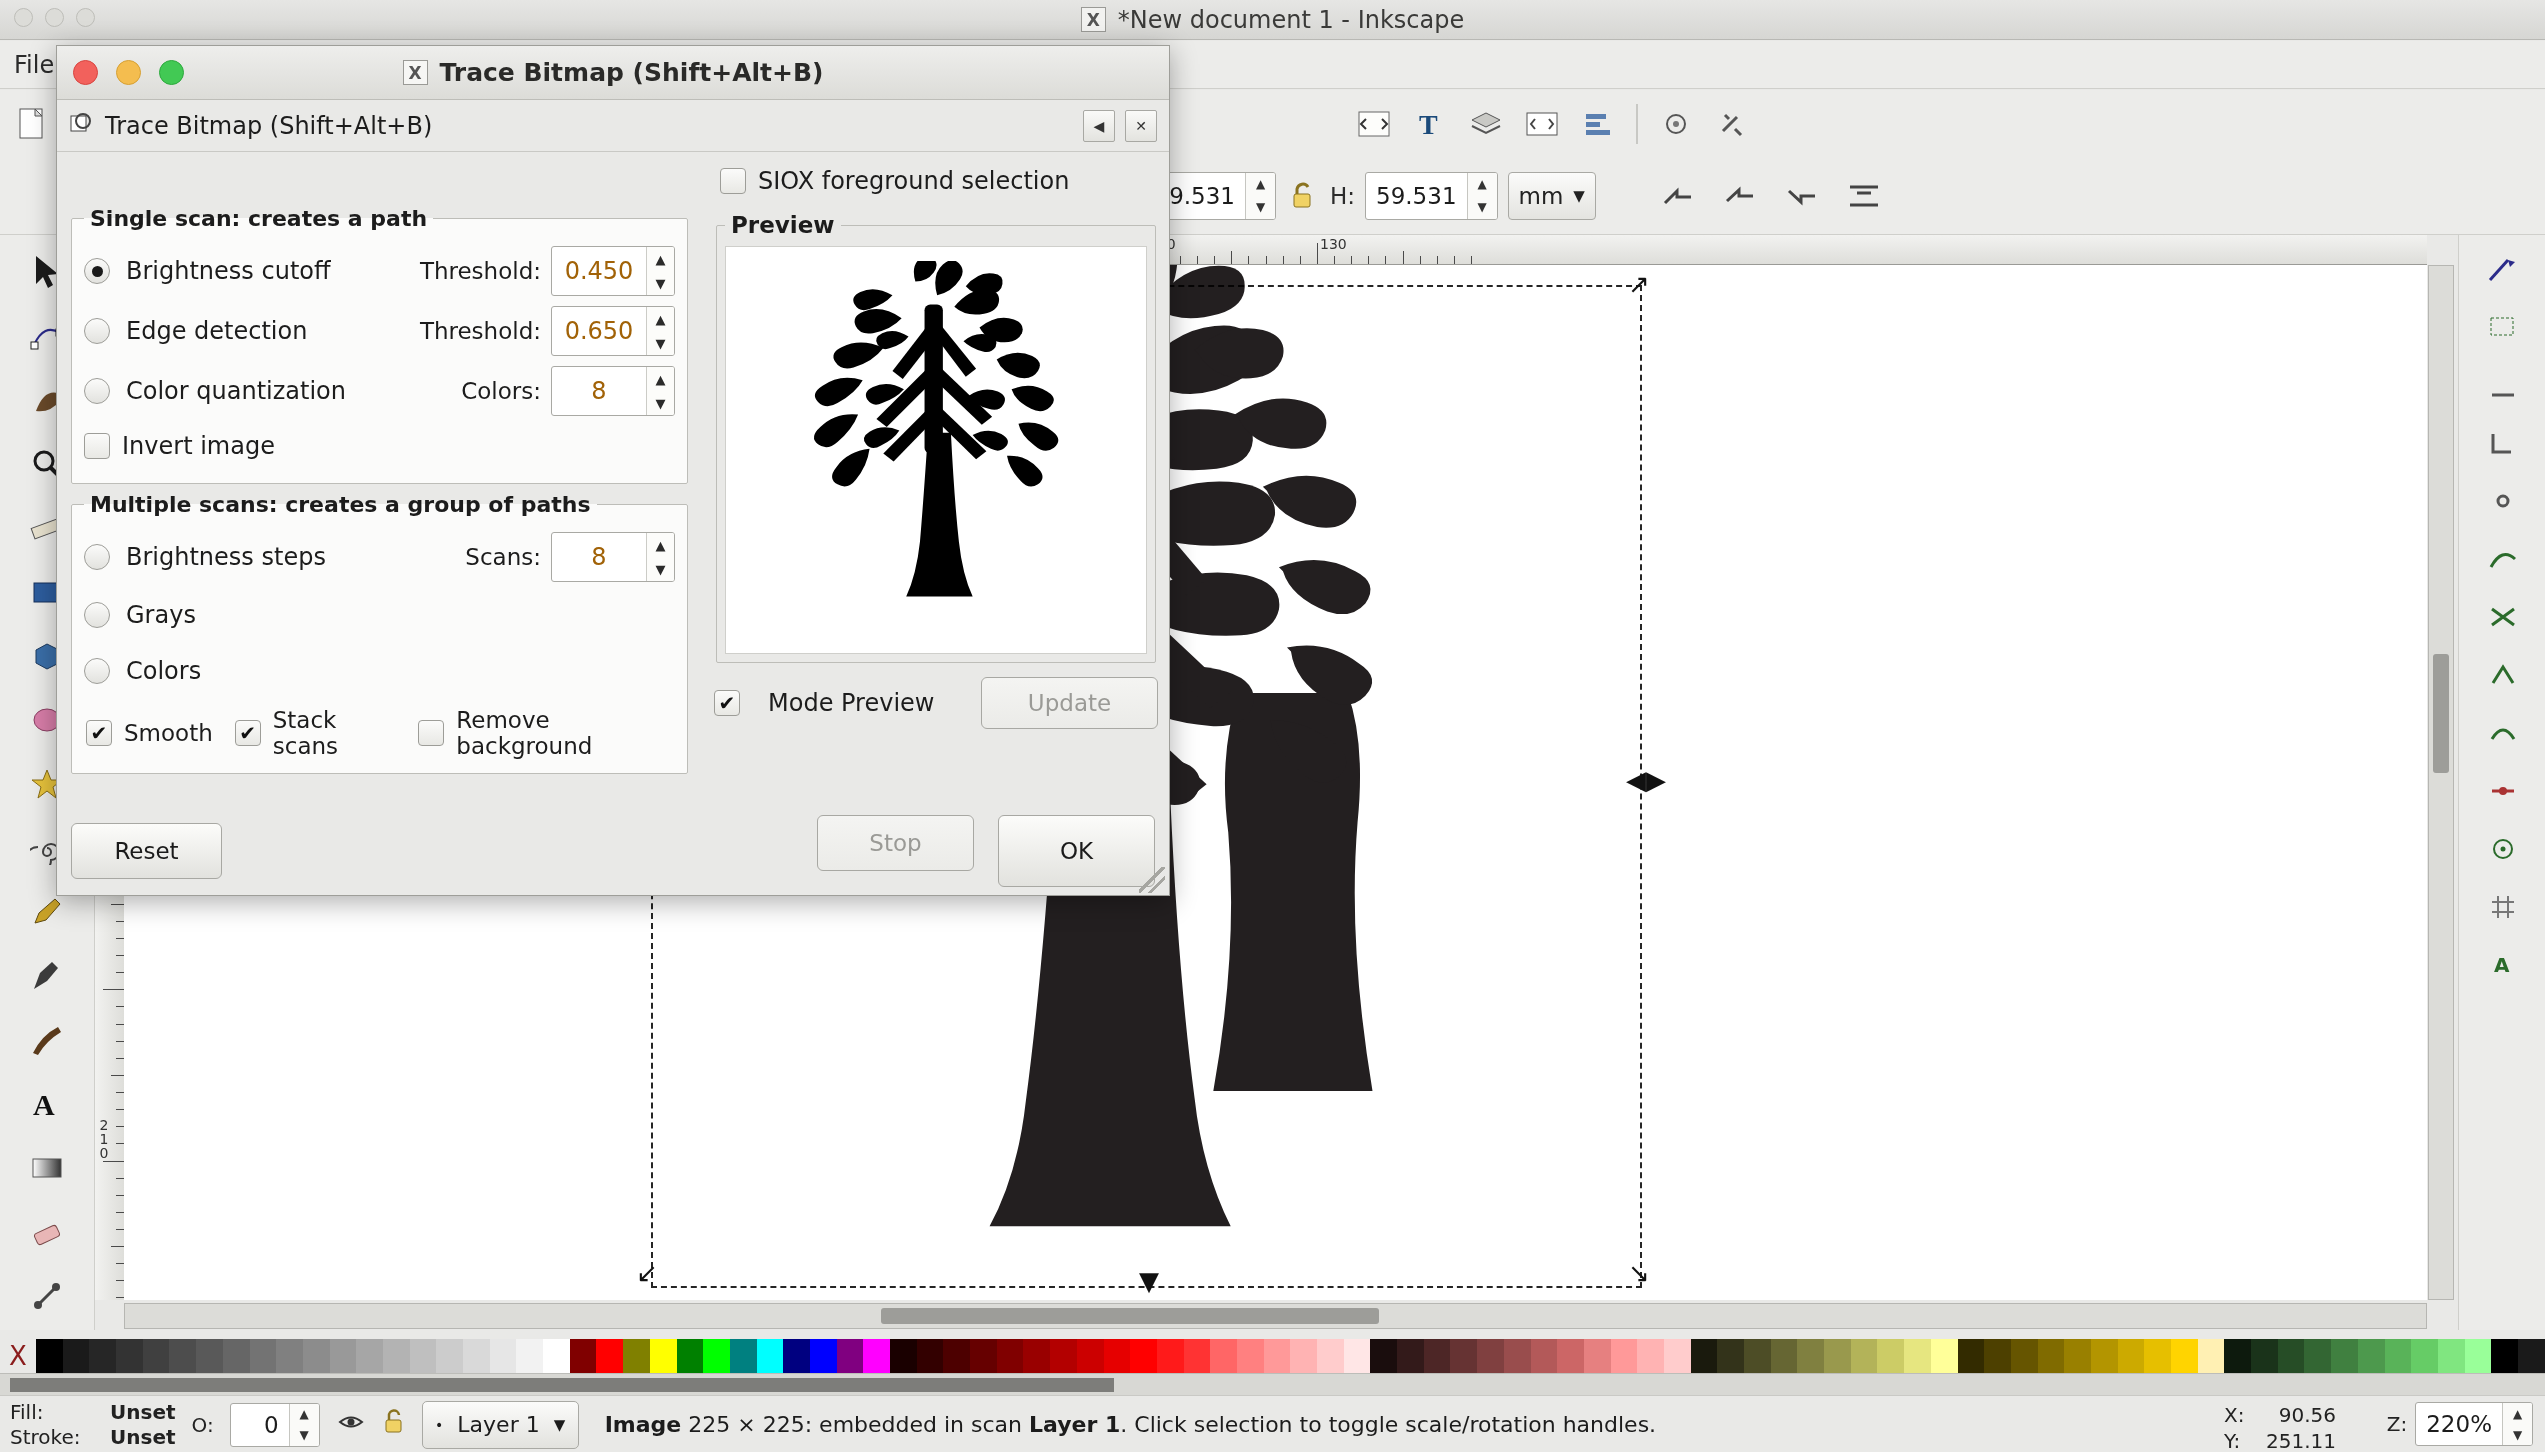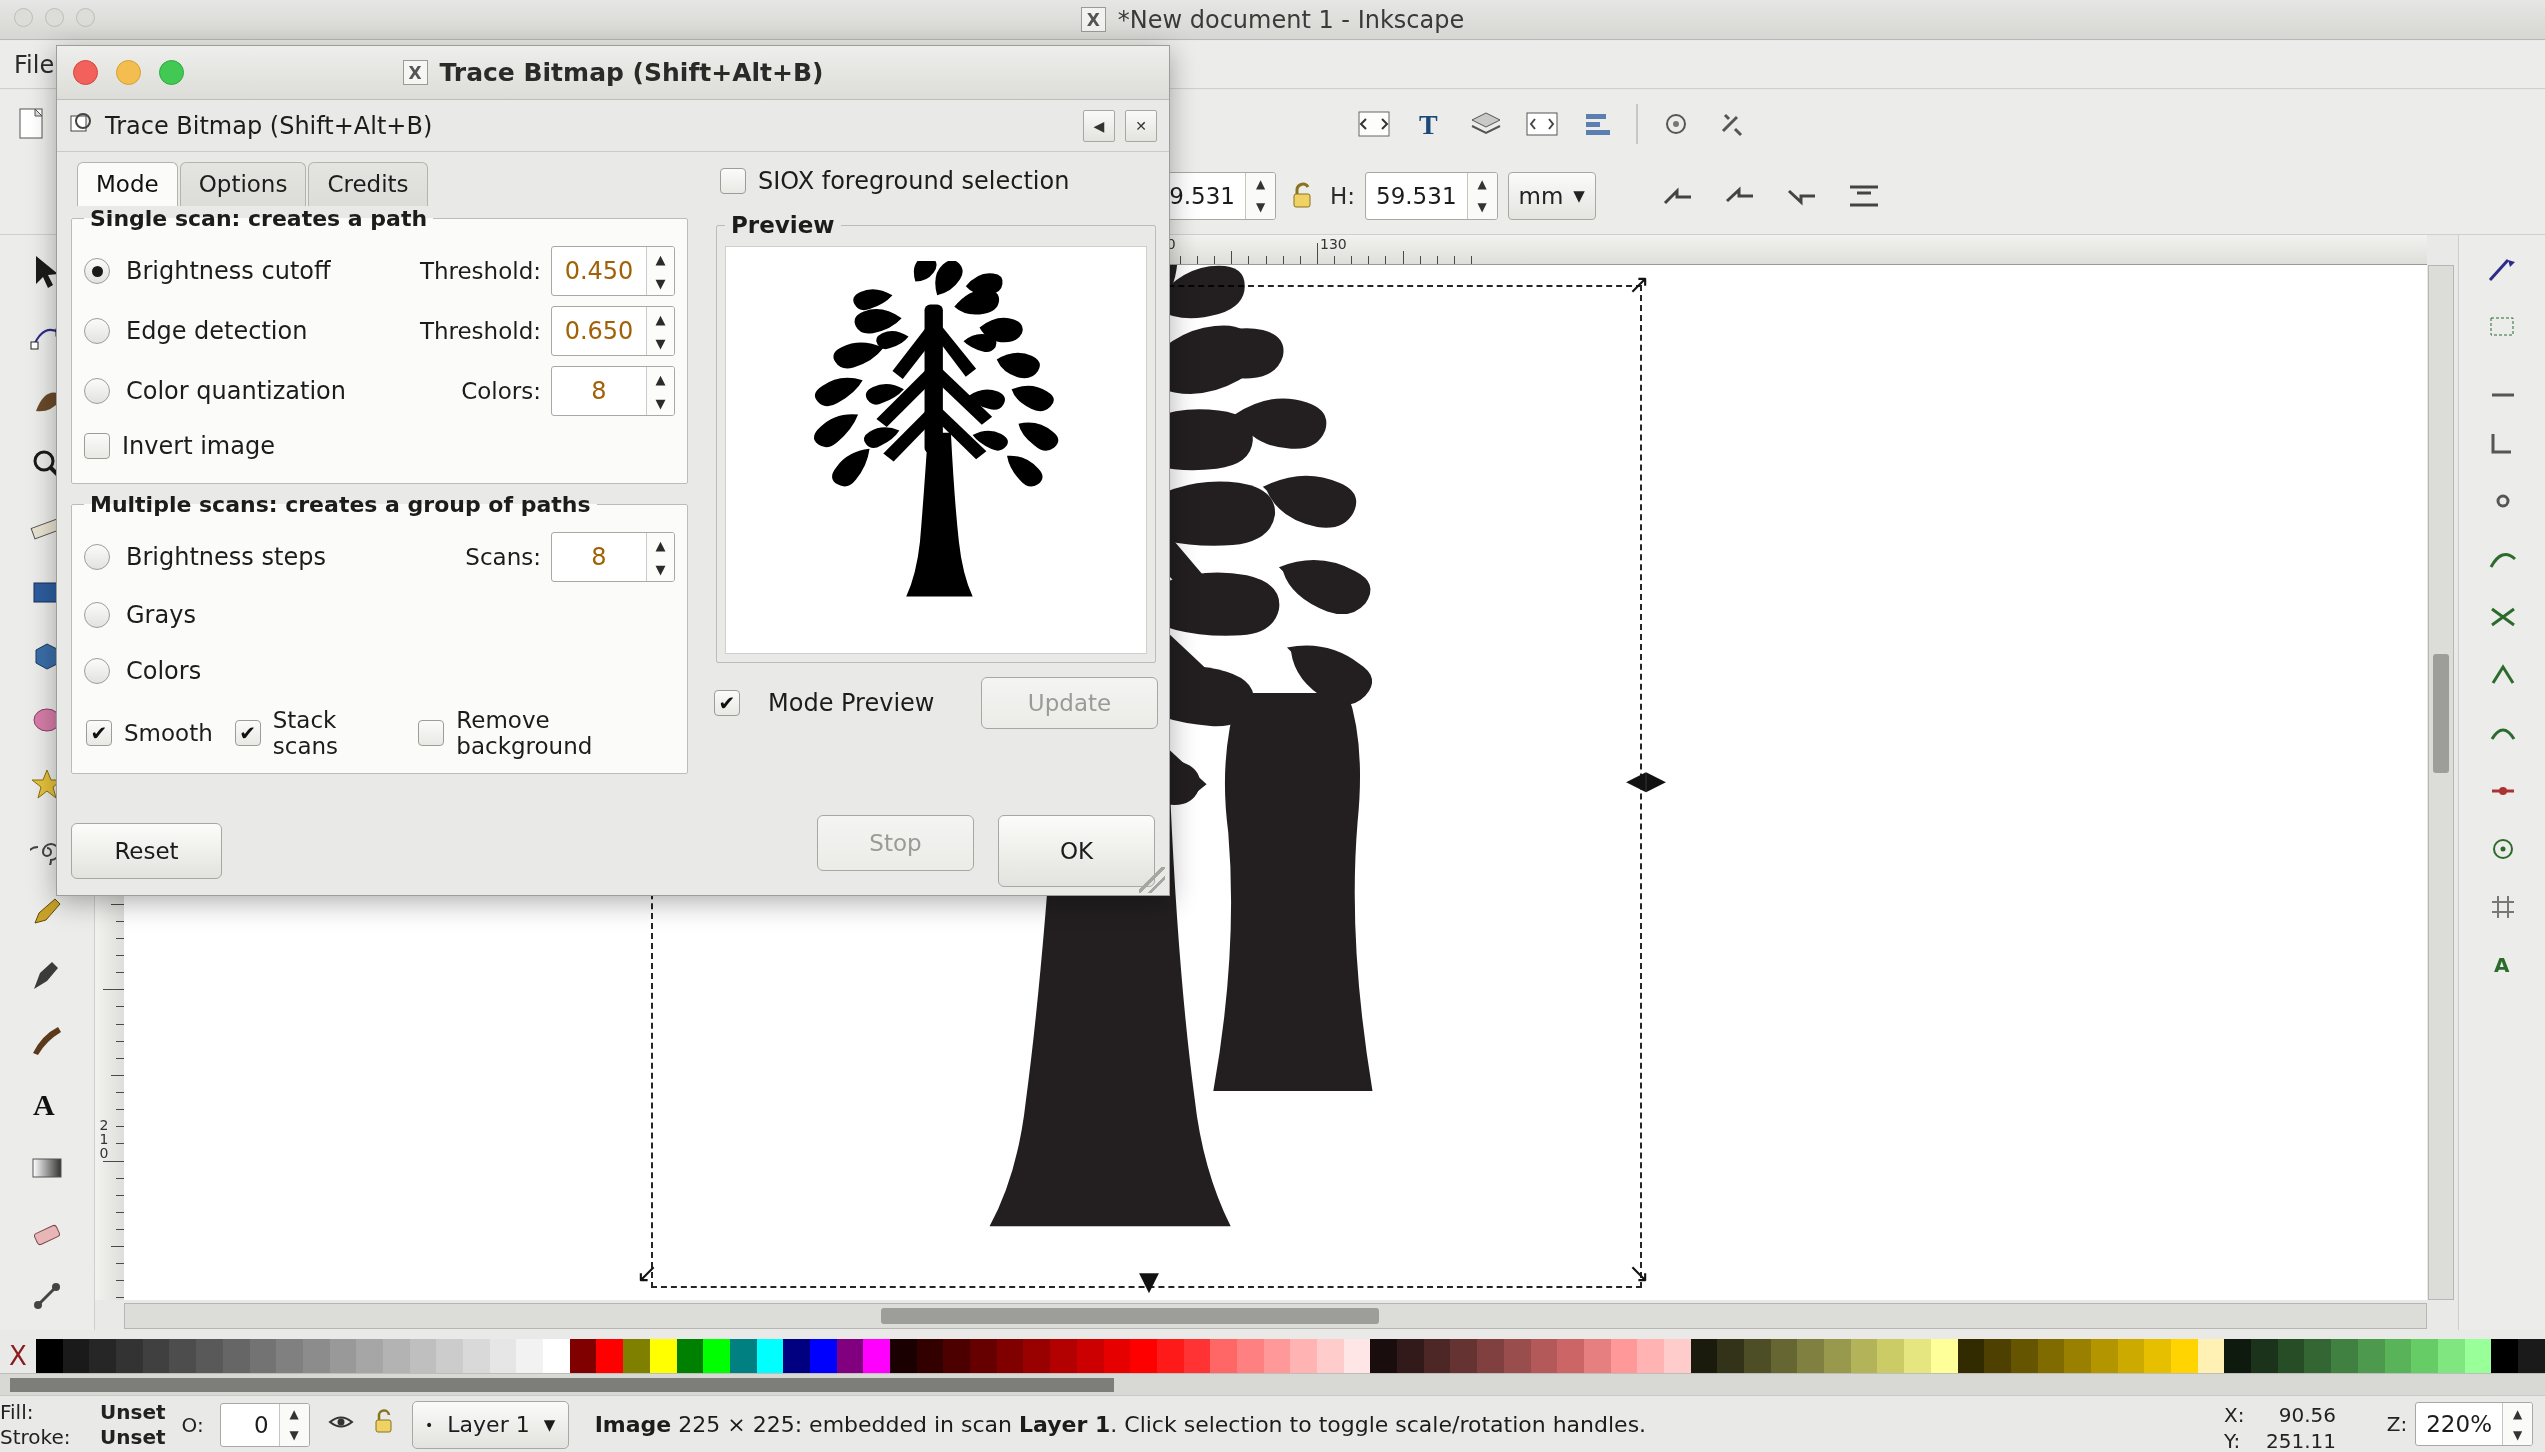--- a/index.html
+++ b/index.html
@@ -150,21 +150,21 @@
   .pal-scroll {
     position:absolute; left:0; top:1373px; width:2545px; height:22px;
     background:#d8d8d4; border-top:1px solid #bdbdb9;
   }
   .pal-scroll .thumb { position:absolute; left:10px; top:4px; width:1104px; height:14px; background:#7d7d7a; }
 
   
   .statusbar {
     position:absolute; left:0; top:1395px; width:2545px; height:58px;
     background:#e9e9e7; border-top:1px solid #c9c9c5;
-    display:flex; align-items:center; gap:16px;
+    display:flex; align-items:center; padding-left:10px; gap:16px;
   }
   .fs-block { display:flex; flex-direction:column; font-size:20px; color:#222; line-height:1.25; }
   .fs-row { display:flex; gap:14px; }
   .fs-key { width:86px; }
   .fs-val { font-weight:bold; }
   .o-label { font-size:20px; color:#222; }
   .o-spin { height:44px; }
   .o-spin .val { min-width:58px; }
   .layer-combo {
     height:48px; min-width:157px; background:linear-gradient(#fbfbfa,#e2e2de);
@@ -1002,25 +1002,20 @@
         </svg>
     </span>
     <span class="sub-title">Trace Bitmap (Shift+Alt+B)</span>
     <span class="spacer"></span>
     <span class="mini-btn">◀</span>
     <span class="mini-btn">✕</span>
   </div>
 
   <div class="dlg-body">
 
-    <div class="tabs">
-      <div class="tab active">Mode</div>
-      <div class="tab">Options</div>
-      <div class="tab">Credits</div>
-    </div>
 
     <div class="left-col">
 
       <fieldset class="grp">
         <legend>Single scan: creates a path</legend>
 
         <div class="opt-row">
           <span class="radio on"></span>
           <span class="opt-label">Brightness cutoff</span>
           <span class="grow"></span>

